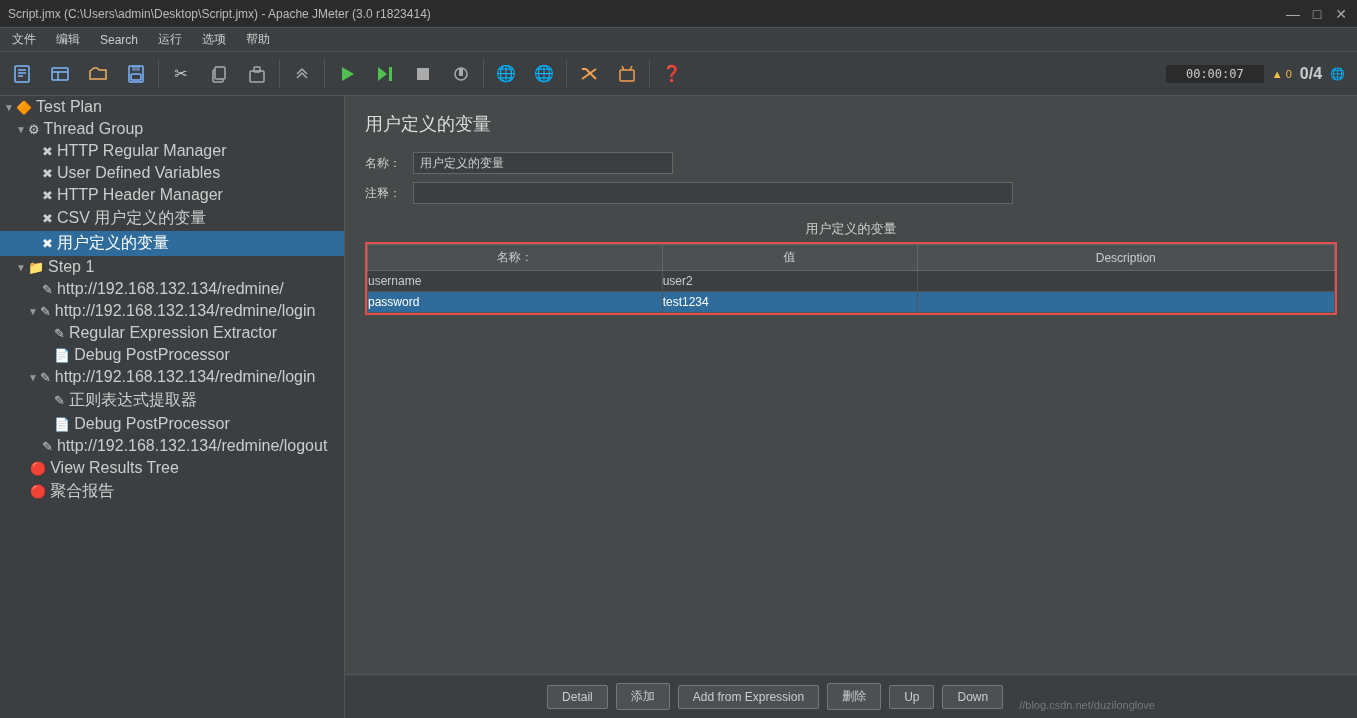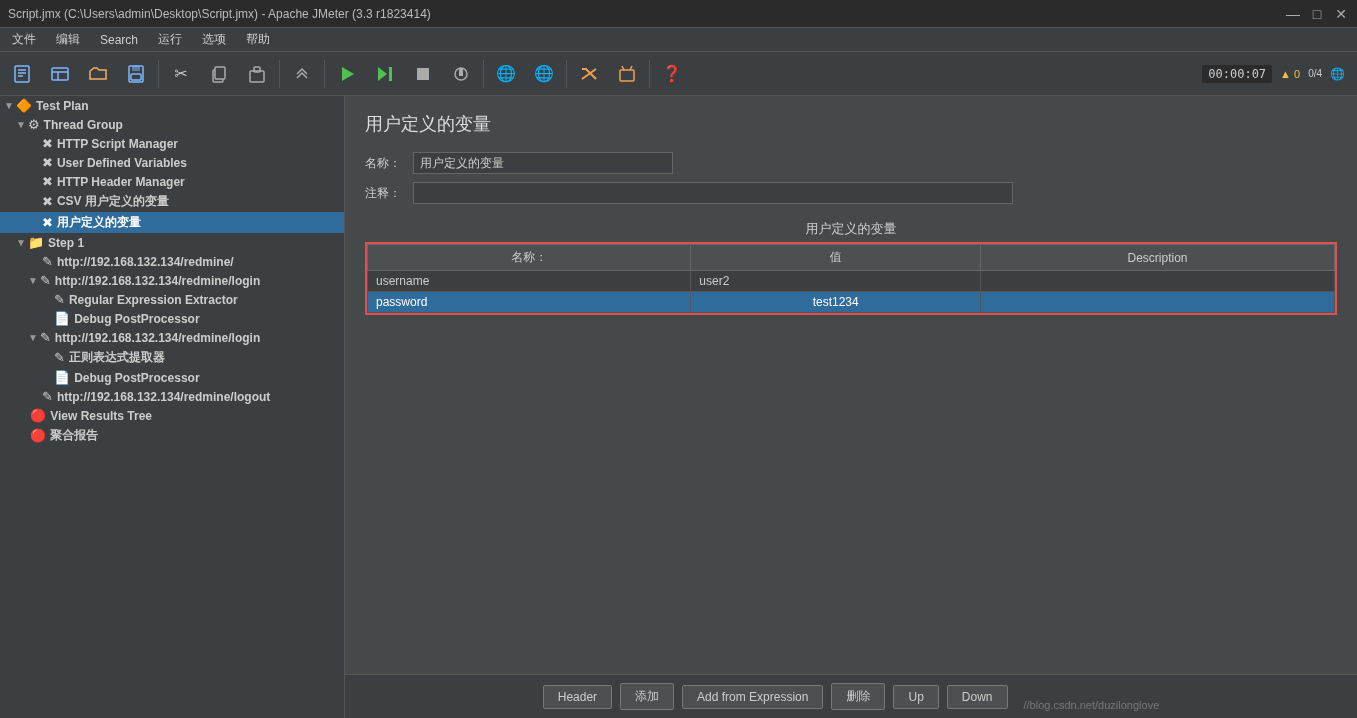--- a/index.html
+++ b/index.html
@@ -63,23 +63,23 @@
     .tb-sep { width: 1px; height: 28px; background: #555; margin: 0 2px; }
     .tb-timer {
       margin-left: auto;
       display: flex;
       align-items: center;
       gap: 8px;
       color: #ccc;
       font-size: 12px;
       padding-right: 8px;
     }
-    .tb-timer .timer-val { background: #2b2b2b; padding: 2px 6px; border-radius: 2px; font-family: monospace; }
+    .tb-timer .timer-val { background: #2b2b2b; padding: 2px 20px; border-radius: 2px; font-family: monospace; }
     .tb-timer .warn-badge { color: #f0c040; font-size: 11px; }
-    .tb-timer .count-badge { font-size: 10px; }
+    .tb-timer .count-badge { font-size: 16px; font-weight: bold; }
 
     
     #main-layout {
       display: flex;
       height: calc(718px - 28px - 24px - 44px);
     }
 
     
     #sidebar {
       width: 345px;
@@ -95,21 +95,21 @@
       align-items: center;
       padding: 2px 0;
       cursor: pointer;
       white-space: nowrap;
       font-size: 12px;
       color: #ccc;
     }
     .tree-item.selected { background: #2f6c9b; color: #fff; }
     .tree-item .indent { display: inline-block; }
     .tree-item .icon { margin-right: 4px; font-size: 13px; }
-    .tree-item .label { font-size: 12px; font-weight: bold; }
+    .tree-item .label { font-size: 16px; }
     .tree-toggle { color: #999; margin-right: 2px; font-size: 10px; }
 
     
     #resize-handle {
       position: absolute;
       right: 0;
       top: 0;
       width: 4px;
       height: 100%;
       cursor: col-resize;
@@ -172,29 +172,29 @@
     }
     .var-table th {
       background: #4c5052;
       color: #ccc;
       padding: 4px 8px;
       border: 1px solid #666;
       font-weight: normal;
       text-align: center;
     }
     .var-table td {
-      padding: 3px 8px;
+      padding: 3px 0;
       border: 1px solid #555;
       color: #ccc;
     }
     .var-table tr.row-normal { background: #3c3f41; }
     .var-table tr.row-selected { background: #2f6c9b; }
     .var-table tr.row-selected td { color: #fff; }
     .var-table td.td-name { color: #7eb8f7; margin-left: 12px; }
-    .var-table td.td-val { color: #7eb8f7; text-align: center; }
+    .var-table td.td-val { color: #7eb8f7; }
 
     
     #bottom-buttons {
       height: 44px;
       background: #3c3f41;
       border-top: 1px solid #555;
       display: flex;
       align-items: center;
       justify-content: center;
       gap: 8px;
@@ -217,21 +217,21 @@
       bottom: 8px;
       color: #888;
       font-size: 11px;
       margin-top: 16px;
     }
   </style>
 </head>
 <body>
 
 <div id="titlebar">
-  <span style="font-size:12px;color:#bbb;">Script.jmx (C:\Users\admin\Desktop\Script.jmx) - Apache JMeter (3.3 r1823414)</span>
+  <span style="font-size:12px;color:#bbb;">Script.jmx (C:\Users\admin\Desktop\Script.jmx) - Apache JMeter (3.0 r1823414)</span>
   <div class="win-controls">
     <div class="win-btn">—</div>
     <div class="win-btn">□</div>
     <div class="win-btn">✕</div>
   </div>
 </div>
 
 <div id="menubar">
 
 <div class="menu-item">文件</div>
@@ -371,21 +371,21 @@
       <div class="tree-item">
         <span class="indent" style="width: 16px;"></span>
         <span class="tree-toggle">▼ </span>
         <span class="icon">⚙ </span>
         <span class="label">Thread Group</span>
       </div>
       <div class="tree-item">
         <span class="indent" style="width: 28px;"></span>
         <span style="width: 14px; display: inline-block;"></span>
         <span class="icon">✖ </span>
-        <span class="label">HTTP Script Manager</span>
+        <span class="label">HTTP Regular Manager</span>
       </div>
       <div class="tree-item">
         <span class="indent" style="width: 28px;"></span>
         <span style="width: 14px; display: inline-block;"></span>
         <span class="icon">✖ </span>
         <span class="label">User Defined Variables</span>
       </div>
       <div class="tree-item">
         <span class="indent" style="width: 28px;"></span>
         <span style="width: 14px; display: inline-block;"></span>
@@ -508,21 +508,21 @@
                   <td class="td-val">test1234</td>
                   <td></td>
                 </tr>
               </tbody>
           </table>
         </div>
       </div>
     </div>
 
     <div id="bottom-buttons">
-      <button class="action-btn">Header</button>
+      <button class="action-btn">Detail</button>
       <button class="action-btn">添加</button>
       <button class="action-btn">Add from Expression</button>
       <button class="action-btn">删除</button>
       <button class="action-btn">Up</button>
       <button class="action-btn">Down</button>
       <span class="watermark" style="position:static;margin-left:8px;color:#777;font-size:11px;">//blog.csdn.net/duzilonglove</span>
     </div>
   </div>
 </div>
 

